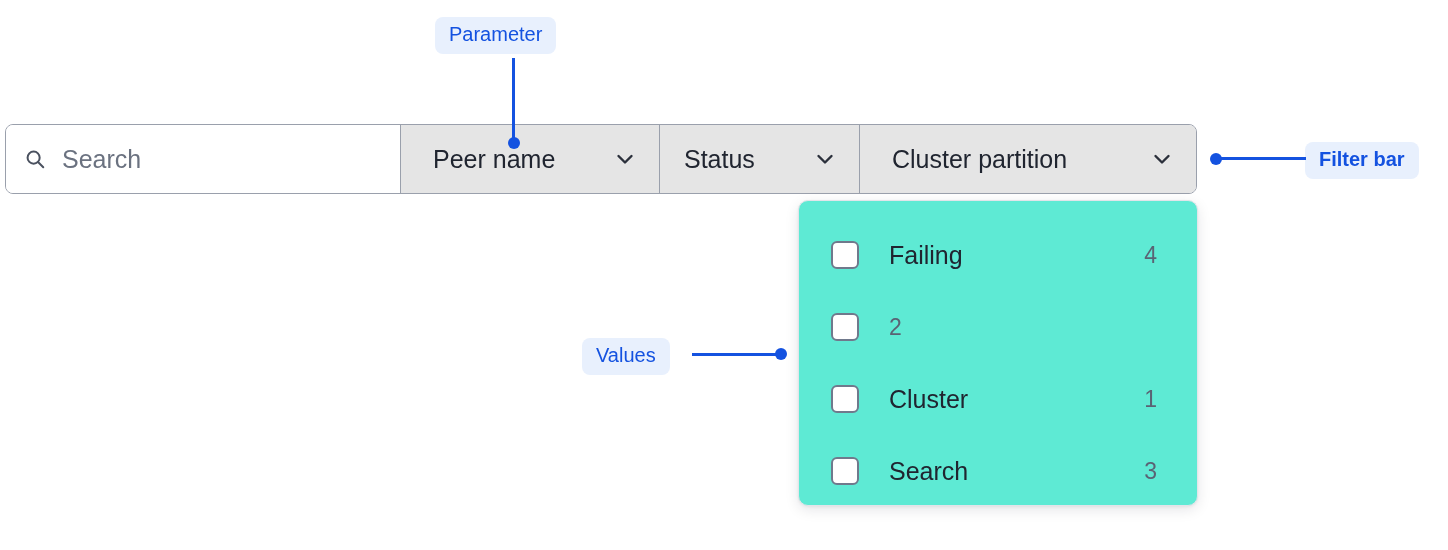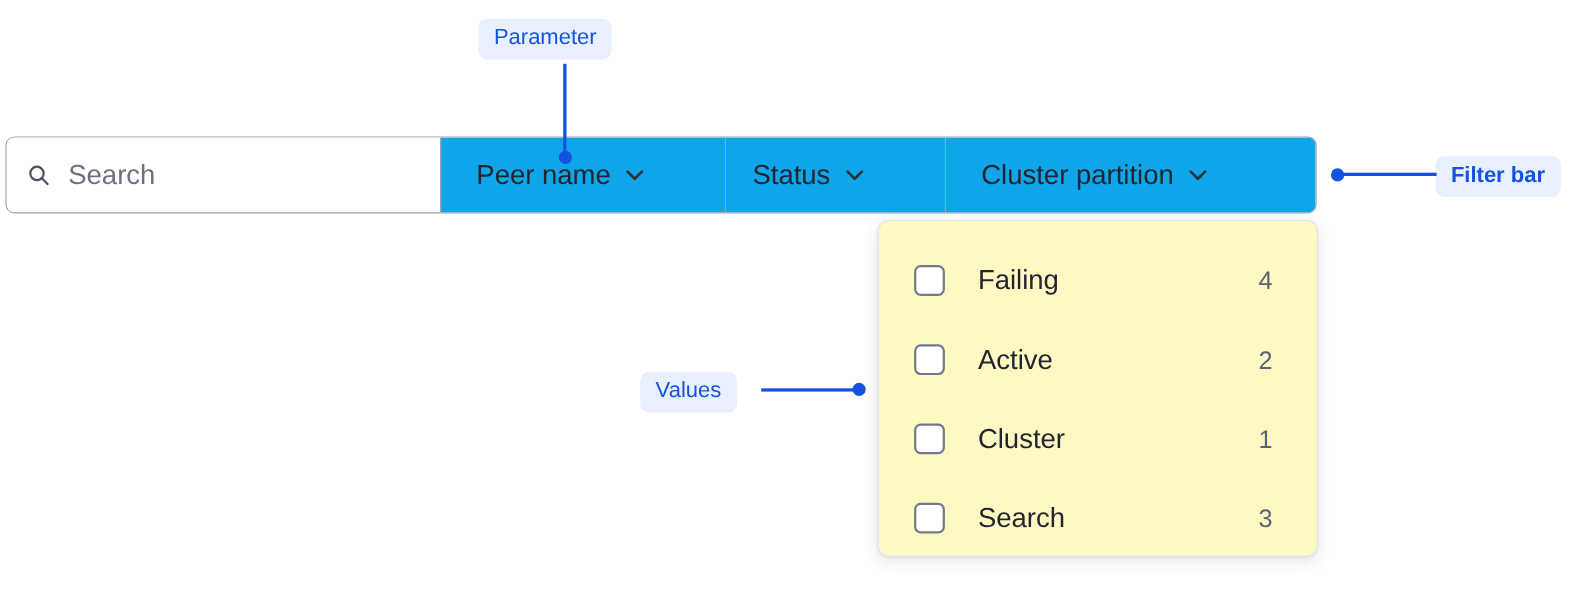--- a/index.html
+++ b/index.html
@@ -59,21 +59,22 @@
     padding: 0;
   }
   .search-input::placeholder {
     color: #6b7280;
     opacity: 1;
   }
 
   .filter-cell {
     display: flex;
     align-items: center;
-    background: #0ea5e9;
+    justify-content: space-between;
+    background: #e5e5e5;
     box-sizing: border-box;
     padding: 0 22px 0 32px;
     border-right: 1.5px solid #9aa0ac;
     cursor: pointer;
   }
   .filter-cell:last-child { border-right: none; }
   .cell-peer    { width: 259px; }
   .cell-cluster { width: 336px; }
   .cell-status  { width: 200px; padding-left: 24px; }
 
@@ -91,21 +92,21 @@
   }
 
   
   .dropdown-panel {
     position: absolute;
     left: 798px;
     top: 200px;
     width: 400px;
     height: 306px;
     box-sizing: border-box;
-    background: #fef9c3;
+    background: #5eead4;
     border: 1px solid #e2e5ea;
     border-radius: 10px;
     box-shadow: 0 4px 14px rgba(17, 24, 39, 0.10), 0 1px 3px rgba(17,24,39,0.06);
     padding: 18px 0 18px 0;
   }
   .option-row {
     height: 72px;
     display: flex;
     align-items: center;
     padding: 0 40px 0 32px;
@@ -212,21 +213,20 @@
 <div class="dropdown-panel">
 
   <div class="option-row">
     <span class="checkbox"></span>
     <span class="option-label">Failing</span>
     <span class="option-count">4</span>
   </div>
 
   <div class="option-row">
     <span class="checkbox"></span>
-    <span class="option-label">Active</span>
     <span class="option-count">2</span>
   </div>
 
   <div class="option-row">
     <span class="checkbox"></span>
     <span class="option-label">Cluster</span>
     <span class="option-count">1</span>
   </div>
 
   <div class="option-row">

